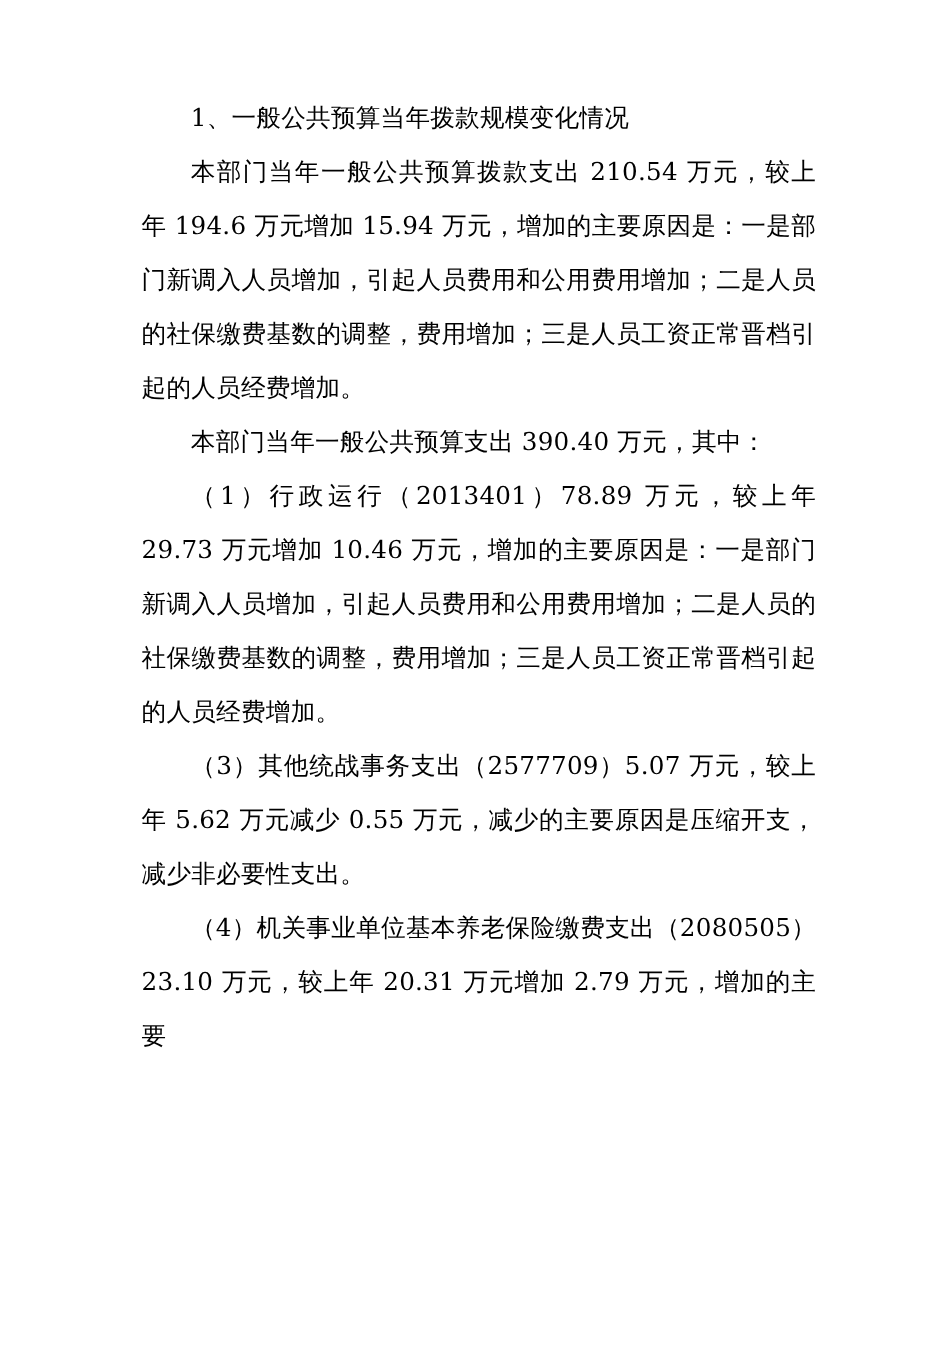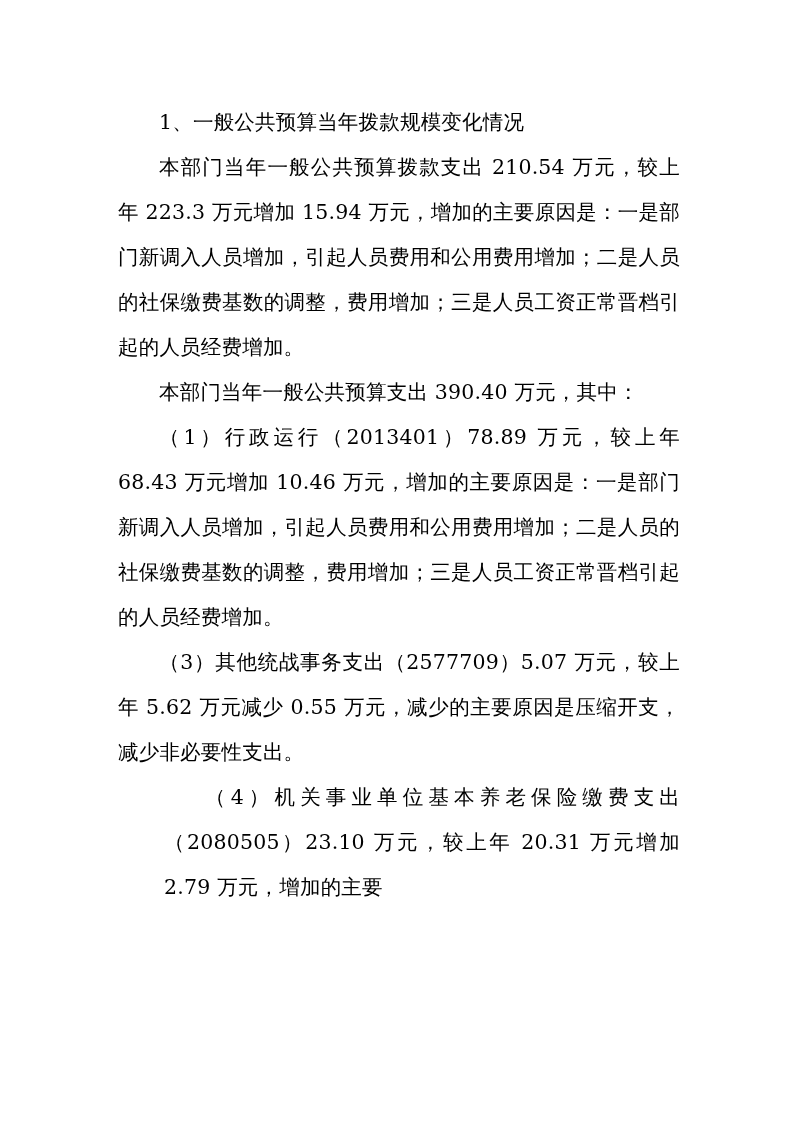--- a/index.html
+++ b/index.html
@@ -17,43 +17,42 @@
   .page {
     position: relative;
     width: 793px;
     height: 1122px;
     background: #ffffff;
     box-sizing: border-box;
   }
   .content {
     position: absolute;
     left: 118px;
-    top: 100px;
+    top: 76px;
     width: 562px;
   }
   p.para {
     margin: 0 0 0 0;
     font-size: 20.5px;
     line-height: 45px;
     text-align: justify;
     text-justify: inter-ideograph;
     text-indent: 2em;
     letter-spacing: 0.2px;
     font-family: "DejaVu Serif", "Liberation Serif", serif;
   }
   p.para:last-child {
     margin-bottom: 0;
-    margin-left: 46px;
   }
 </style>
 </head>
 <body>
 
 <div class="page">
   <div class="content">
     <p class="para">1、一般公共预算当年拨款规模变化情况</p>
-    <p class="para">本部门当年一般公共预算拨款支出 210.54 万元，较上年 223.3 万元增加 15.94 万元，增加的主要原因是：一是部门新调入人员增加，引起人员费用和公用费用增加；二是人员的社保缴费基数的调整，费用增加；三是人员工资正常晋档引起的人员经费增加。</p>
+    <p class="para">本部门当年一般公共预算拨款支出 210.54 万元，较上年 194.6 万元增加 15.94 万元，增加的主要原因是：一是部门新调入人员增加，引起人员费用和公用费用增加；二是人员的社保缴费基数的调整，费用增加；三是人员工资正常晋档引起的人员经费增加。</p>
     <p class="para">本部门当年一般公共预算支出 390.40 万元，其中：</p>
-    <p class="para">（1）行政运行（2013401）78.89 万元，较上年 68.43 万元增加 10.46 万元，增加的主要原因是：一是部门新调入人员增加，引起人员费用和公用费用增加；二是人员的社保缴费基数的调整，费用增加；三是人员工资正常晋档引起的人员经费增加。</p>
+    <p class="para">（1）行政运行（2013401）78.89 万元，较上年 29.73 万元增加 10.46 万元，增加的主要原因是：一是部门新调入人员增加，引起人员费用和公用费用增加；二是人员的社保缴费基数的调整，费用增加；三是人员工资正常晋档引起的人员经费增加。</p>
     <p class="para">（3）其他统战事务支出（2577709）5.07 万元，较上年 5.62 万元减少 0.55 万元，减少的主要原因是压缩开支，减少非必要性支出。</p>
     <p class="para">（4）机关事业单位基本养老保险缴费支出（2080505）23.10 万元，较上年 20.31 万元增加 2.79 万元，增加的主要</p>
   </div>
 </div>
 
 </body></html>

